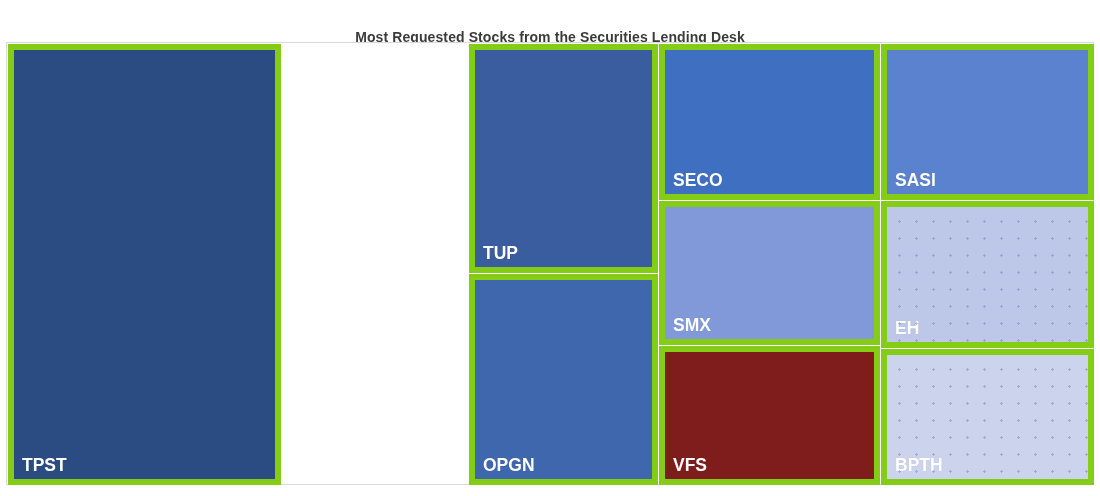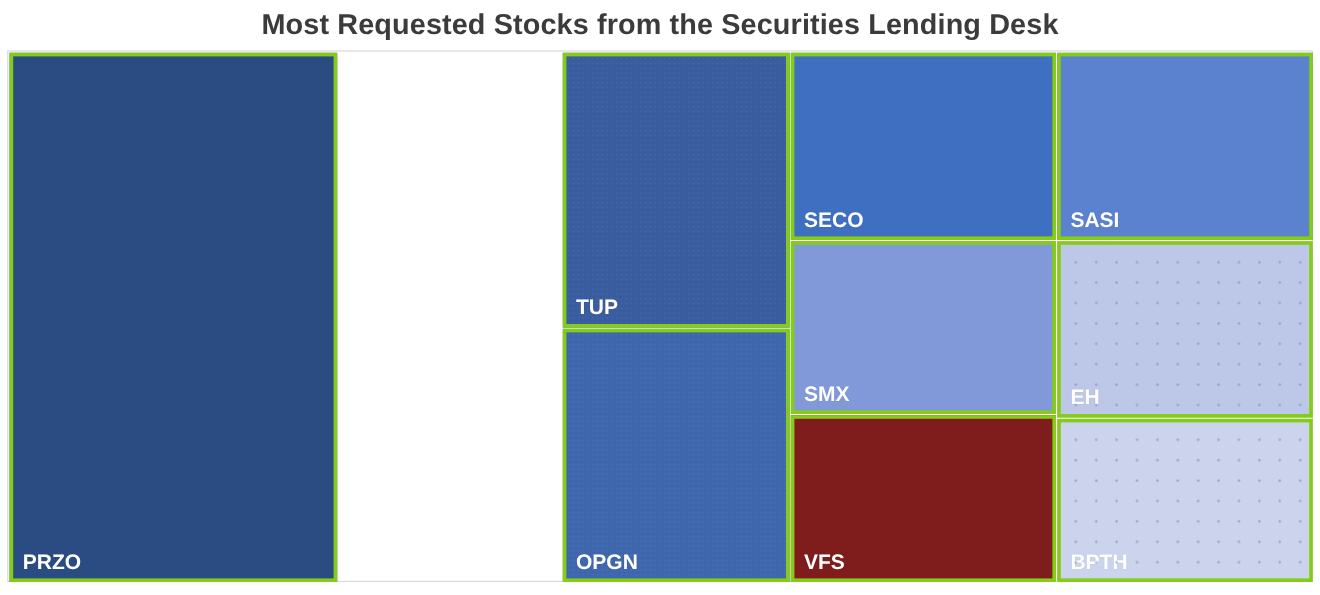--- a/index.html
+++ b/index.html
@@ -19,27 +19,27 @@
     width: 1100px;
     height: 496px;
     background: #ffffff;
     box-sizing: border-box;
   }
 
   
   #chart-title {
     position: absolute;
     left: 0;
-    top: 0;
+    top: 16px;
     width: 1100px;
     height: 41px;
     display: flex;
     align-items: center;
     justify-content: center;
-    font-size: 24px;
+    font-size: 14px;
     font-weight: bold;
     color: #3b3b3b;
     letter-spacing: 0.1px;
     white-space: nowrap;
     user-select: none;
   }
 
   
   #plot-area {
     position: absolute;
@@ -49,21 +49,21 @@
     height: 443px;
     background: #ffffff;
     border: 1px solid #d9d9d9;
     box-sizing: border-box;
   }
 
   
   .tile {
     position: absolute;
     box-sizing: border-box;
-    border: 3px solid #84cc16;
+    border: 6px solid #84cc16;
     overflow: hidden;
   }
   .tile-label {
     position: absolute;
     left: 8px;
     bottom: 4px;
     font-size: 17.5px;
     font-weight: bold;
     color: #ffffff;
     text-shadow: 0 0 1px rgba(0,0,0,0.12);
@@ -97,21 +97,21 @@
 </head>
 <body>
 
 <div id="chart-frame">
 
   <div id="chart-title">Most Requested Stocks from the Securities Lending Desk</div>
 
   <div id="plot-area">
 
   <div class="tile" style="left: 1px; top: 1px; width: 273px; height: 441px; background: rgb(43, 76, 130);">
-        <span class="tile-label">PRZO</span>
+        <span class="tile-label">TPST</span>
       </div>
       <div class="tile tex-weave" style="left: 462px; top: 1px; width: 189px; height: 229px; background: rgb(58, 93, 160);">
         <span class="tile-label">TUP</span>
       </div>
       <div class="tile tex-weave" style="left: 462px; top: 231px; width: 189px; height: 211px; background: rgb(63, 103, 173);">
         <span class="tile-label">OPGN</span>
       </div>
       <div class="tile" style="left: 652px; top: 1px; width: 221px; height: 156px; background: rgb(63, 111, 192);">
         <span class="tile-label">SECO</span>
       </div>

